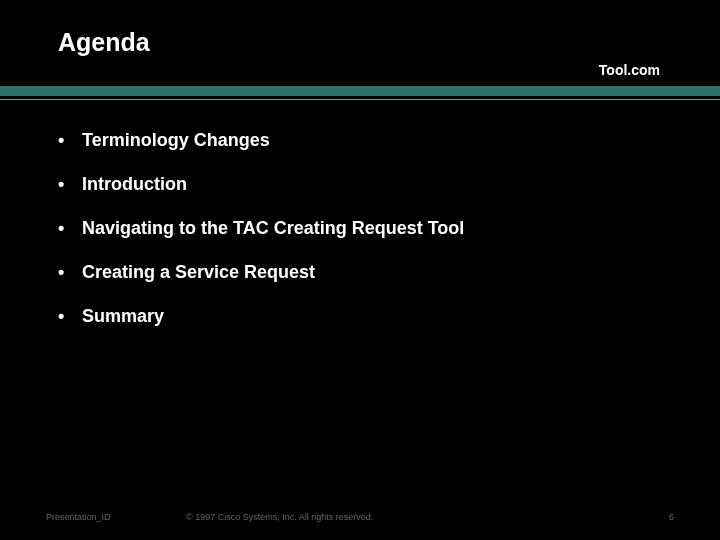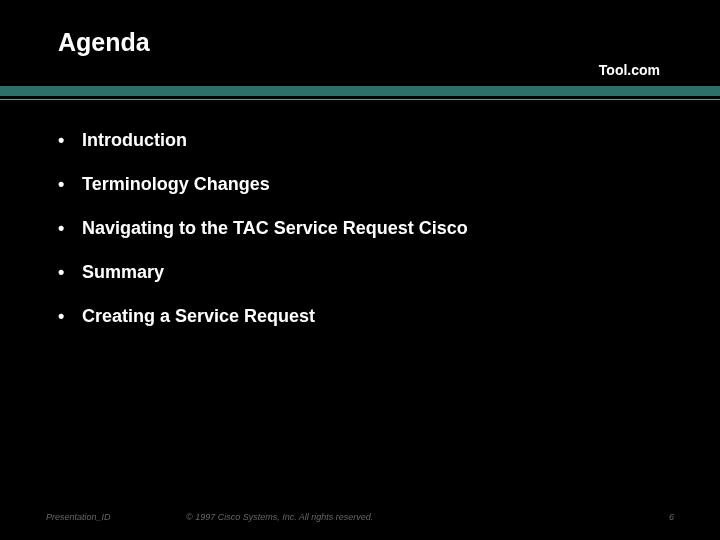--- a/index.html
+++ b/index.html
@@ -77,21 +77,20 @@
     .footer {
       position: absolute;
       bottom: 18px;
       left: 46px;
       right: 46px;
       display: flex;
       justify-content: space-between;
       align-items: baseline;
       font-size: 9px;
       color: #666666;
-      font-style: italic;
     }
     .footer-left {
       color: #666666;
     }
     .footer-center {
       color: #666666;
       position: absolute;
       left: 140px;
     }
     .footer-right {
@@ -109,25 +108,25 @@
 
 <div class="brand">Tool.com</div>
 
 <div class="divider-wrap">
   <div class="teal-bar"></div>
   <div class="thin-line"></div>
 </div>
 
 <div class="content">
   <ul class="bullet-list">
+    <li>Terminology Changes</li>
     <li>Introduction</li>
-    <li>Terminology Changes</li>
-    <li>Navigating to the TAC Service Request Cisco</li>
+    <li>Navigating to the TAC Creating Request Tool</li>
+    <li>Creating a Service Request</li>
     <li>Summary</li>
-    <li>Creating a Service Request</li>
   </ul>
 </div>
 
 <div class="footer">
   <span class="footer-left">Presentation_ID</span>
   <span class="footer-center">© 1997 Cisco Systems, Inc. All rights reserved.</span>
   <span class="footer-right">6</span>
 </div>
 
 </body></html>

